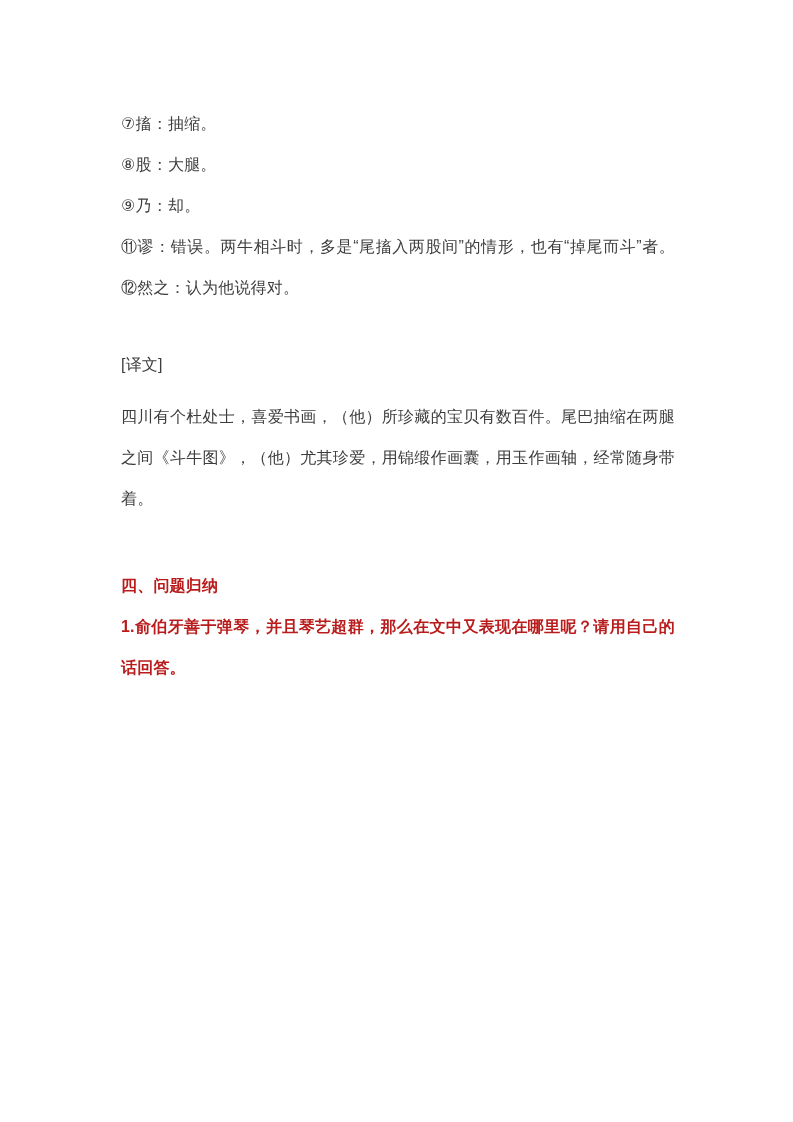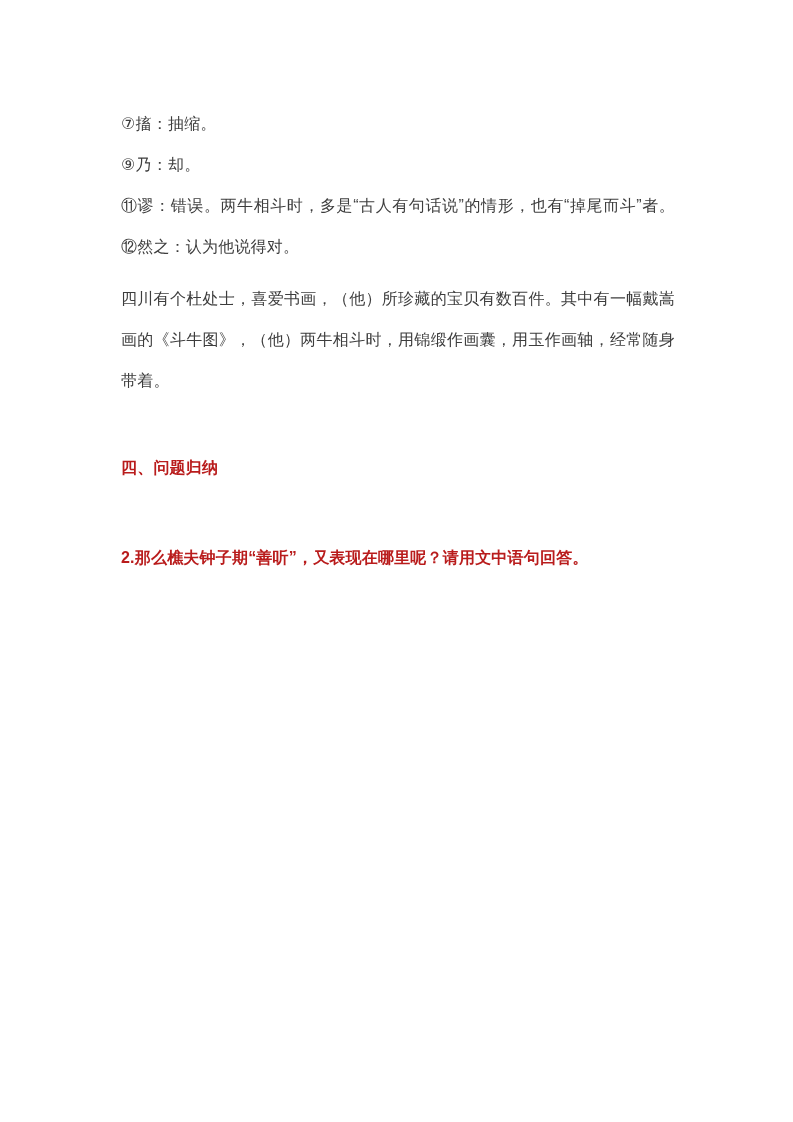--- a/index.html
+++ b/index.html
@@ -37,26 +37,28 @@
   .mt-xl { margin-top: 46px; }
   .mt-q2 { margin-top: 49px; }
 </style>
 </head>
 <body>
 
 <div class="page">
 
   <section>
     <p class="para">⑦搐：抽缩。</p>
+    <p class="para">⑧股：大腿。</p>
     <p class="para">⑨乃：却。</p>
-    <p class="para">⑪谬：错误。两牛相斗时，多是“古人有句话说”的情形，也有“掉尾而斗”者。⑫然之：认为他说得对。</p>
+    <p class="para">⑪谬：错误。两牛相斗时，多是“尾搐入两股间”的情形，也有“掉尾而斗”者。⑫然之：认为他说得对。</p>
   </section>
 
   <section>
-    <p class="para mt-md">四川有个杜处士，喜爱书画，（他）所珍藏的宝贝有数百件。其中有一幅戴嵩画的《斗牛图》，（他）两牛相斗时，用锦缎作画囊，用玉作画轴，经常随身带着。</p>
+    <p class="para mt-lg">[译文]</p>
+    <p class="para mt-md">四川有个杜处士，喜爱书画，（他）所珍藏的宝贝有数百件。尾巴抽缩在两腿之间《斗牛图》，（他）尤其珍爱，用锦缎作画囊，用玉作画轴，经常随身带着。</p>
   </section>
 
   <section>
     <p class="para bold mt-xl">四、问题归纳</p>
-    <p class="para bold mt-q2">2.那么樵夫钟子期“善听”，又表现在哪里呢？请用文中语句回答。</p>
+    <p class="para bold">1.俞伯牙善于弹琴，并且琴艺超群，那么在文中又表现在哪里呢？请用自己的话回答。</p>
   </section>
 
 </div>
 
 </body></html>

